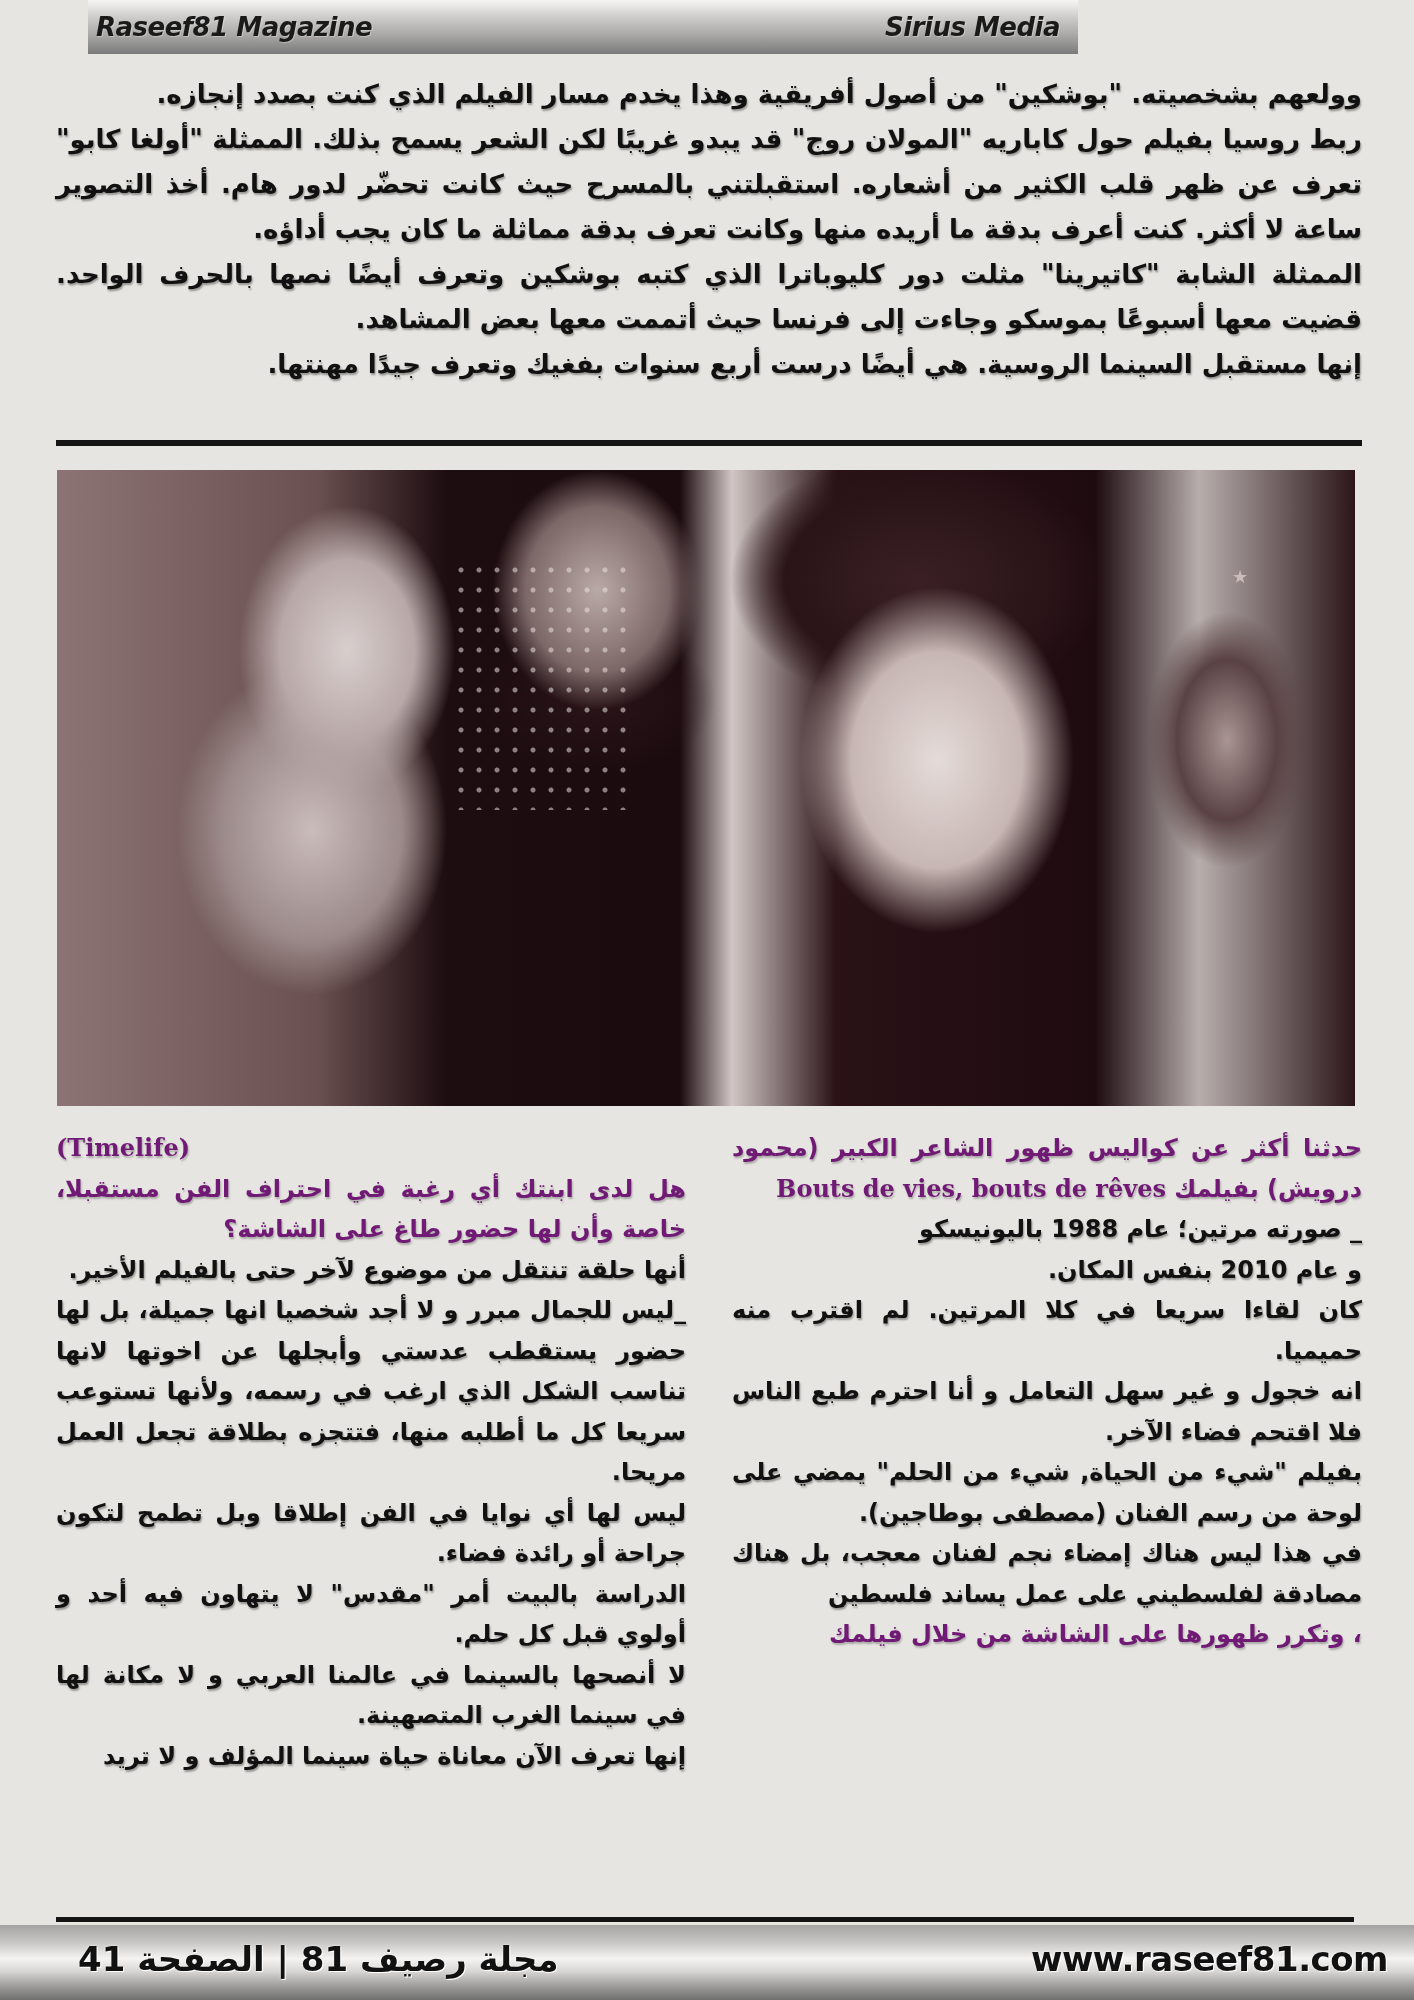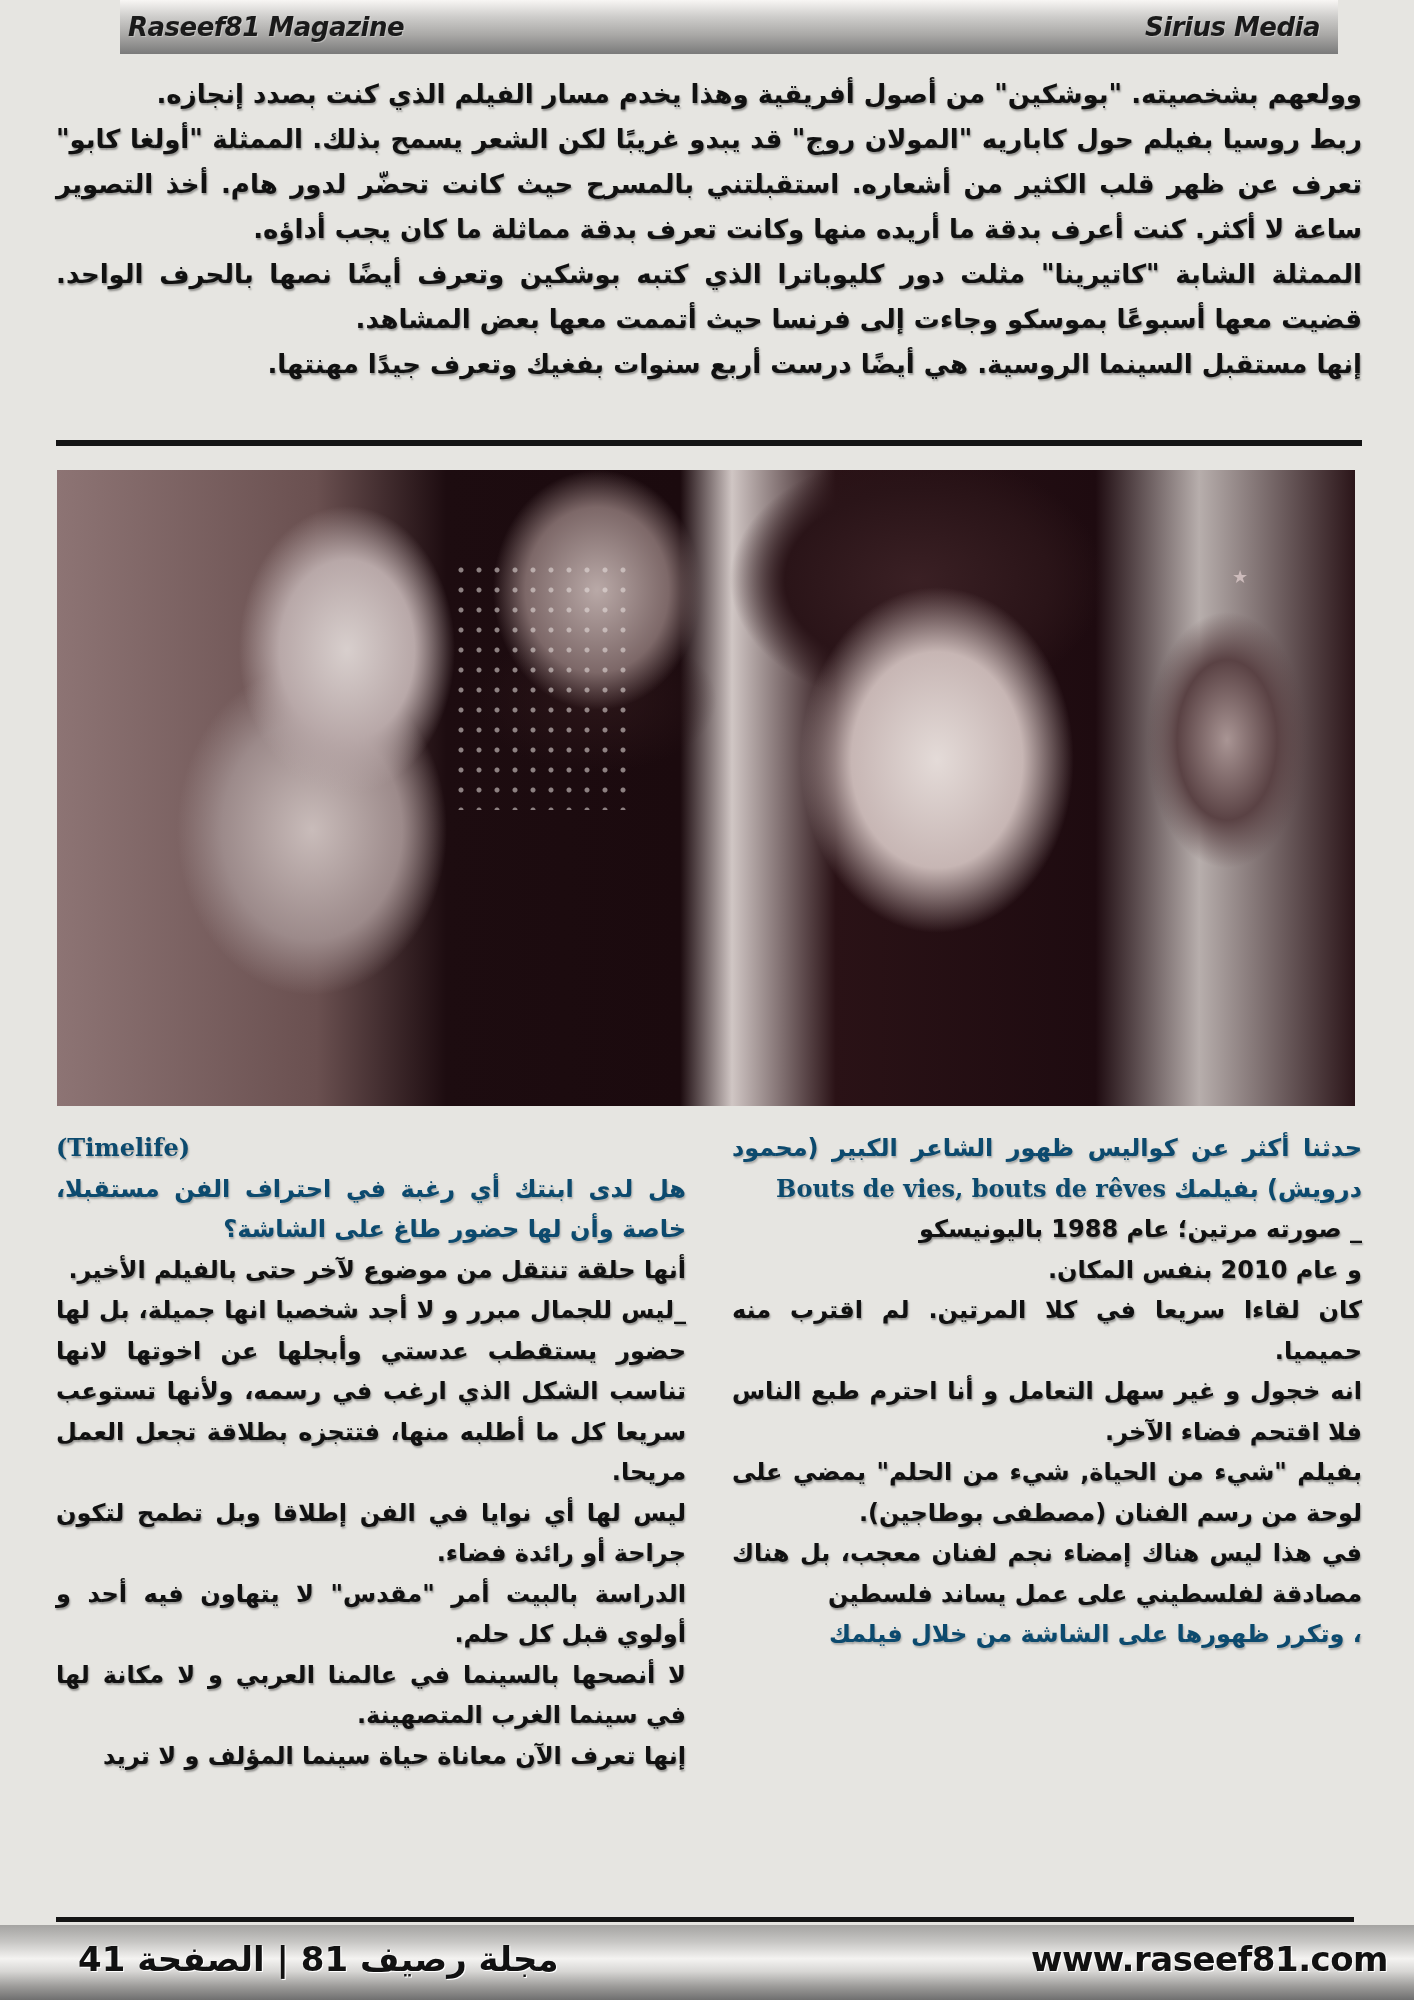--- a/index.html
+++ b/index.html
@@ -2,21 +2,21 @@
 <html><head>
   <meta charset="utf-8">
   <style>
     html, body { margin: 0; padding: 0; }
     body {
       width: 1414px; height: 2000px; position: relative; overflow: hidden;
       background: #e6e5e1;
       font-family: "DejaVu Sans", sans-serif;
     }
     .header {
-      position: absolute; left: 120px; top: 0; width: 1218px; height: 54px;
+      position: absolute; left: 88px; top: 0; width: 990px; height: 54px;
       background: linear-gradient(to bottom, #f8f6f4 0%, #cfcecc 30%, #a9a8a6 65%, #7a7a7a 100%);
     }
     .header-text {
       position: absolute; top: 12px; font-family: "DejaVu Sans", sans-serif;
       font-weight: bold; font-style: italic; font-size: 26px; color: #1a1a1a;
       letter-spacing: -0.5px; text-shadow: 1px 1px 0 rgba(255,255,255,0.3);
     }
     .header-left { left: 8px; }
     .header-right { right: 18px; }
 
@@ -55,21 +55,21 @@
     .photo-star { position: absolute; left: 1175px; top: 96px; color: #cbb; font-size: 18px; }
 
     .col {
       position: absolute; top: 1128px; width: 630px;
       font-size: 24px; line-height: 40.5px;
     }
     .col-right { left: 732px; }
     .col-left { left: 56px; }
     .col p { margin: 0; text-align: justify; text-align-last: right; }
     .red {
-      color: #0c4a6e; font-weight: bold; text-shadow: 1px 2px 2px rgba(0,0,0,0.25);
+      color: #701a75; font-weight: bold; text-shadow: 1px 2px 2px rgba(0,0,0,0.25);
     }
     .latin { font-family: "DejaVu Serif", serif; font-weight: bold; }
     .ltr-left { direction: ltr; text-align: left !important; text-align-last: left !important; }
 
     .footer {
       position: absolute; left: 0; top: 1925px; width: 1414px; height: 75px;
       background: linear-gradient(to bottom, #a4a3a1 0%, #c6c5c3 22%, #f4f3f1 45%, #d7d6d4 62%, #9c9b99 82%, #6f6f6f 100%);
       padding-left: 32px;
     }
     .footer-text {

